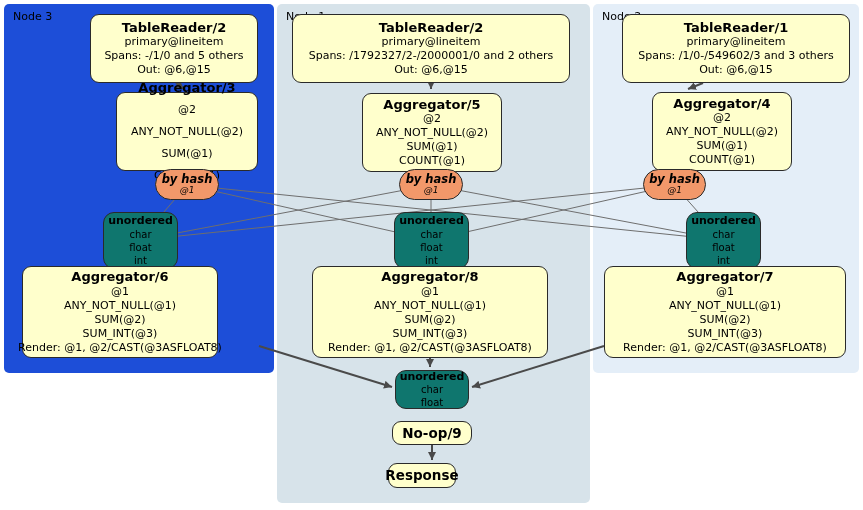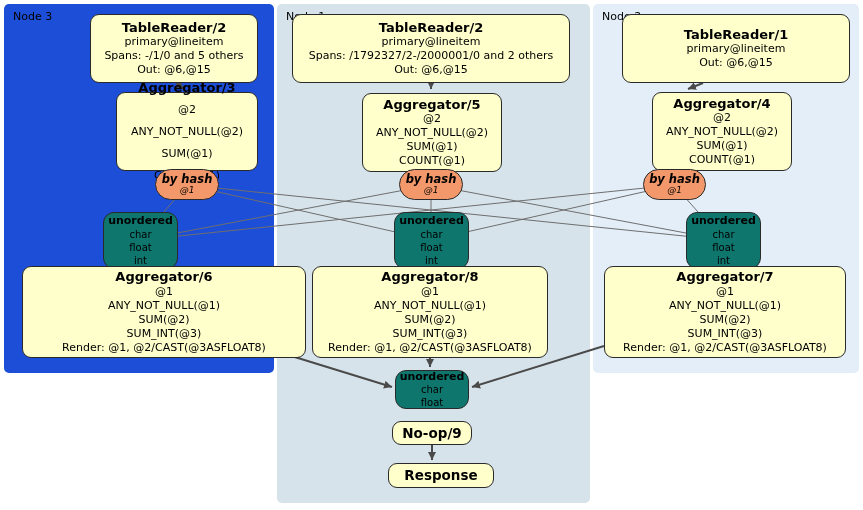--- a/index.html
+++ b/index.html
@@ -107,21 +107,21 @@
   <div class="router" style="left:155px;top:169px;width:64px;height:31px;">
     <div class="t">by hash</div>
     <div class="k">@1</div>
   </div>
   <div class="sync" style="left:103px;top:212px;width:75px;height:57px;">
     <div class="t">unordered</div>
     <div class="c">char</div>
     <div class="c">float</div>
     <div class="c">int</div>
   </div>
-  <div class="proc" style="left:22px;top:266px;width:284px;height:92px;">
+  <div class="proc" style="left:22px;top:266px;width:196px;height:92px;">
     <div class="t">Aggregator/6</div>
     <div class="l">@1</div>
     <div class="l">ANY_NOT_NULL(@1)</div>
     <div class="l">SUM(@2)</div>
     <div class="l">SUM_INT(@3)</div>
     <div class="l">Render: @1, @2/CAST(@3ASFLOAT8)</div>
   </div>
 
   <div class="proc" style="left:292px;top:14px;width:278px;height:69px;">
     <div class="t">TableReader/2</div>
@@ -151,20 +151,21 @@
     <div class="l">@1</div>
     <div class="l">ANY_NOT_NULL(@1)</div>
     <div class="l">SUM(@2)</div>
     <div class="l">SUM_INT(@3)</div>
     <div class="l">Render: @1, @2/CAST(@3ASFLOAT8)</div>
   </div>
 
   <div class="proc" style="left:622px;top:14px;width:228px;height:69px;">
     <div class="t">TableReader/1</div>
     <div class="l">primary@lineitem</div>
+    <div class="l">Spans: /1/0-/549602/3 and 3 others</div>
     <div class="l">Out: @6,@15</div>
   </div>
   <div class="proc" style="left:604px;top:92px;width:140px;height:79px;margin-left:48px;">
     <div class="t">Aggregator/4</div>
     <div class="l">@2</div>
     <div class="l">ANY_NOT_NULL(@2)</div>
     <div class="l">SUM(@1)</div>
     <div class="l">COUNT(@1)</div>
   </div>
   <div class="router" style="left:643px;top:169px;width:63px;height:31px;">
@@ -187,17 +188,17 @@
   </div>
 
   <div class="sync" style="left:395px;top:370px;width:74px;height:39px;">
     <div class="t">unordered</div>
     <div class="c">char</div>
     <div class="c">float</div>
   </div>
   <div class="proc proc-small" style="left:392px;top:409px;width:80px;height:24px;margin-top:12px;">
     <div class="t">No-op/9</div>
   </div>
-  <div class="proc proc-small" style="left:388px;top:463px;width:106px;height:25px;">
+  <div class="proc proc-small" style="left:388px;top:463px;width:68px;height:25px;">
     <div class="t">Response</div>
   </div>
 
 </div>
 
 </body></html>

